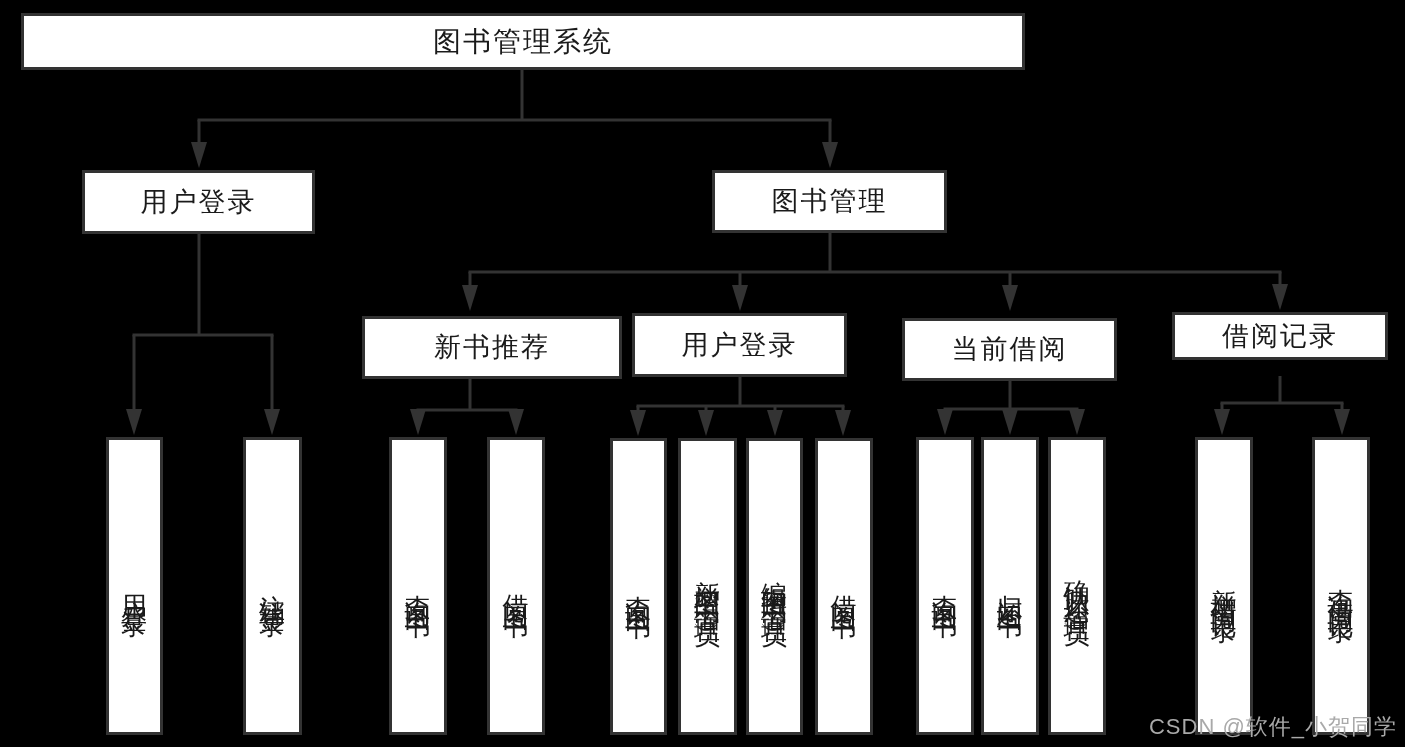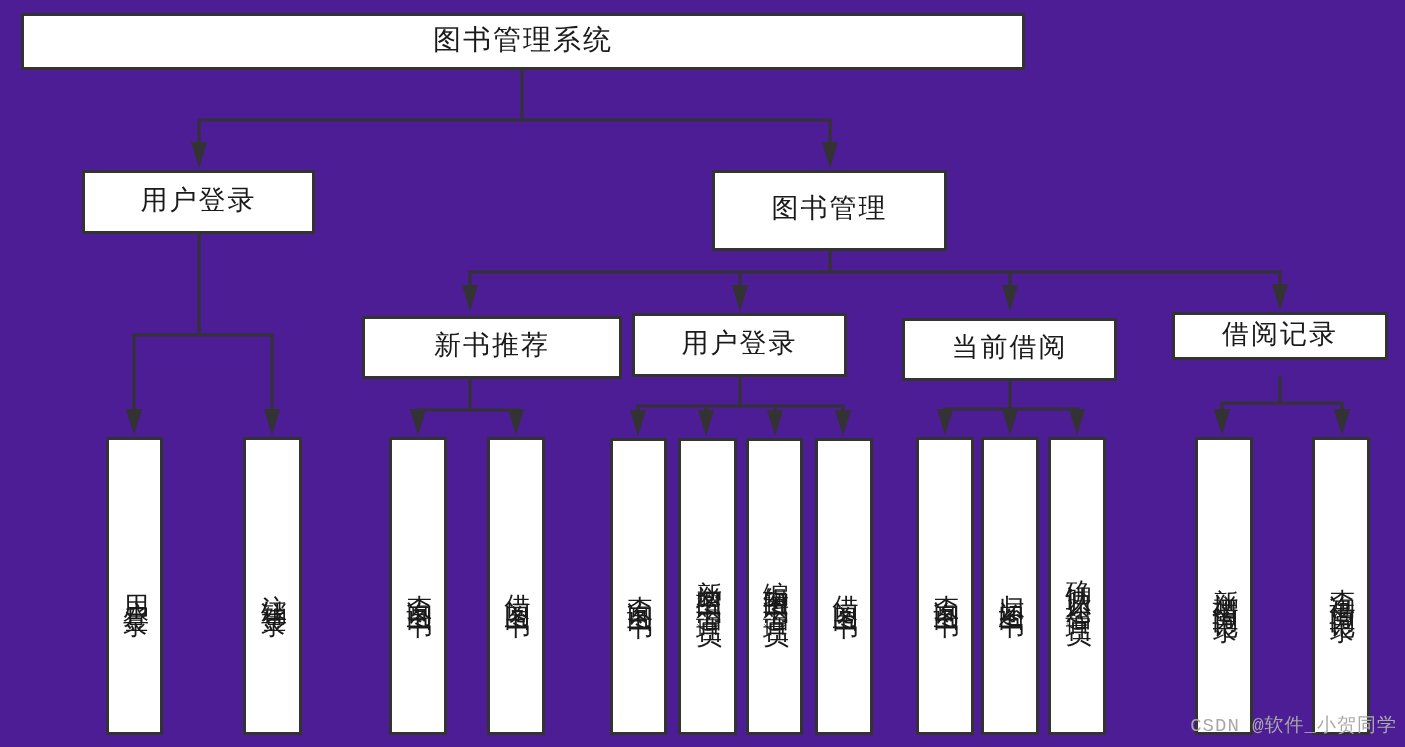--- a/index.html
+++ b/index.html
@@ -1,22 +1,22 @@
 <!DOCTYPE html>
 <html><head>
 <meta charset="utf-8">
 <style>
   html, body { margin: 0; padding: 0; background: #ffffff; }
   .canvas {
     position: relative;
     width: 1405px;
     height: 747px;
-    background: #4c1d95;
+    background: #000000;
     overflow: hidden;
-    font-family: Liberation Mono, monospace;
+    font-family: Liberation Sans, sans-serif;
   }
   #connector-layer {
     position: absolute;
     left: 0; top: 0;
     width: 1405px; height: 747px;
     pointer-events: none;
   }
   #node-layer { position: absolute; left: 0; top: 0; width: 100%; height: 100%; }
   .node {
     position: absolute;
@@ -39,21 +39,21 @@
     writing-mode: vertical-rl;
     text-orientation: mixed;
     font-size: 26px;
     letter-spacing: 6px;
     white-space: normal;
   }
   .watermark {
     position: absolute;
     right: 8px;
     top: 712px;
-    font-size: 19px;
+    font-size: 22px;
     letter-spacing: 1px;
     color: #a9a9a9;
     white-space: nowrap;
   }
 </style>
 </head>
 <body>
 
 <div class="canvas">
   <svg id="connector-layer" viewBox="0 0 1405 747" xmlns="http://www.w3.org/2000/svg">
@@ -124,21 +124,21 @@
         <polygon points="1334,409 1350,409 1342,435" fill="#333333"></polygon>
       </g>
     </svg>
   <div id="node-layer">
       <div class="node level-1" style="left: 21px; top: 13px; width: 1004px; height: 57px; border-color: rgb(51, 51, 51); background: rgb(255, 255, 255);">
         <span class="lbl" style="color: rgb(26, 26, 26);">图书管理系统</span>
       </div>
       <div class="node level-2" style="left: 82px; top: 170px; width: 233px; height: 64px; border-color: rgb(51, 51, 51); background: rgb(255, 255, 255);">
         <span class="lbl" style="color: rgb(26, 26, 26);">用户登录</span>
       </div>
-      <div class="node level-2" style="left: 712px; top: 170px; width: 235px; height: 81px; border-color: rgb(51, 51, 51); background: rgb(255, 255, 255);">
+      <div class="node level-2" style="left: 712px; top: 170px; width: 235px; height: 63px; border-color: rgb(51, 51, 51); background: rgb(255, 255, 255);">
         <span class="lbl" style="color: rgb(26, 26, 26);">图书管理</span>
       </div>
       <div class="node level-3" style="left: 362px; top: 316px; width: 260px; height: 63px; border-color: rgb(51, 51, 51); background: rgb(255, 255, 255);">
         <span class="lbl" style="color: rgb(26, 26, 26);">新书推荐</span>
       </div>
       <div class="node level-3" style="left: 632px; top: 313px; width: 215px; height: 64px; border-color: rgb(51, 51, 51); background: rgb(255, 255, 255);">
         <span class="lbl" style="color: rgb(26, 26, 26);">用户登录</span>
       </div>
       <div class="node level-3" style="left: 902px; top: 318px; width: 215px; height: 63px; border-color: rgb(51, 51, 51); background: rgb(255, 255, 255);">
         <span class="lbl" style="color: rgb(26, 26, 26);">当前借阅</span>

